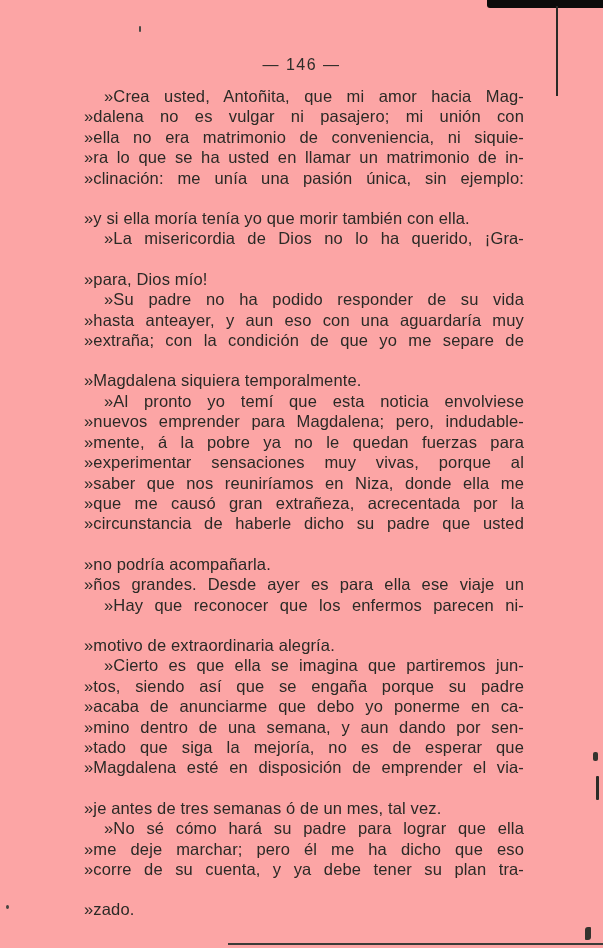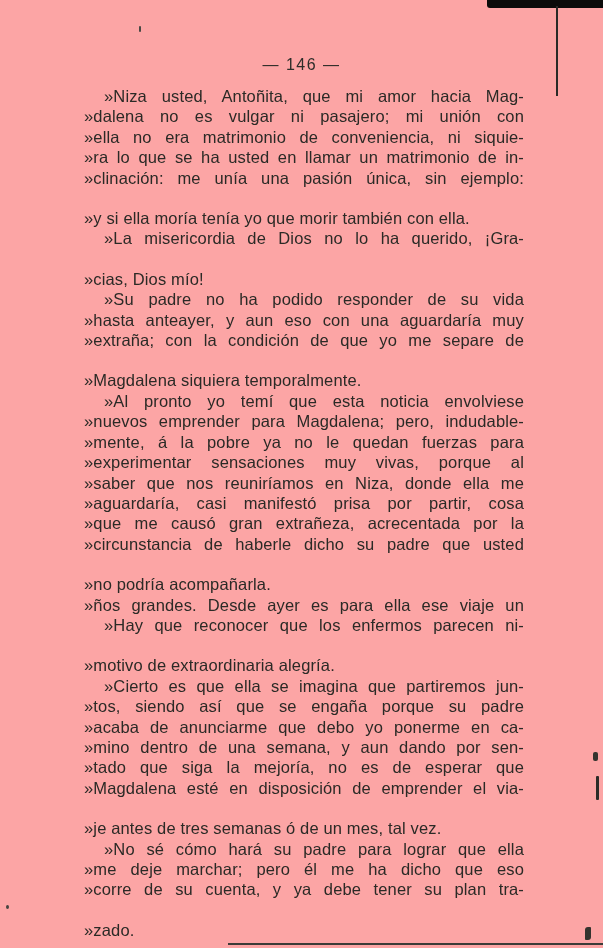--- a/index.html
+++ b/index.html
@@ -82,44 +82,43 @@
 </style>
 </head>
 <body>
 
 <div class="page">
 
   <div class="page-number">— 146 —</div>
 
   <div class="text-block">
       <div class="paragraph">
-        <div class="line first-line">»Niza usted, Antoñita, que mi amor hacia Mag-</div>
+        <div class="line first-line">»Crea usted, Antoñita, que mi amor hacia Mag-</div>
         <div class="line">»dalena no es vulgar ni pasajero; mi unión con</div>
         <div class="line">»ella no era matrimonio de conveniencia, ni siquie-</div>
         <div class="line">»ra lo que se ha usted en llamar un matrimonio de in-</div>
         <div class="line">»clinación: me unía una pasión única, sin ejemplo:</div>
         <div class="line para-end">»y si ella moría tenía yo que morir también con ella.</div>
       </div>
       <div class="paragraph">
         <div class="line first-line">»La misericordia de Dios no lo ha querido, ¡Gra-</div>
-        <div class="line para-end">»cias, Dios mío!</div>
+        <div class="line para-end">»para, Dios mío!</div>
       </div>
       <div class="paragraph">
         <div class="line first-line">»Su padre no ha podido responder de su vida</div>
         <div class="line">»hasta anteayer, y aun eso con una aguardaría muy</div>
         <div class="line">»extraña; con la condición de que yo me separe de</div>
         <div class="line para-end">»Magdalena siquiera temporalmente.</div>
       </div>
       <div class="paragraph">
         <div class="line first-line">»Al pronto yo temí que esta noticia envolviese</div>
         <div class="line">»nuevos emprender para Magdalena; pero, indudable-</div>
         <div class="line">»mente, á la pobre ya no le quedan fuerzas para</div>
         <div class="line">»experimentar sensaciones muy vivas, porque al</div>
         <div class="line">»saber que nos reuniríamos en Niza, donde ella me</div>
-        <div class="line">»aguardaría, casi manifestó prisa por partir, cosa</div>
         <div class="line">»que me causó gran extrañeza, acrecentada por la</div>
         <div class="line">»circunstancia de haberle dicho su padre que usted</div>
         <div class="line para-end">»no podría acompañarla.</div>
       </div>
       <div class="paragraph">
         <div class="line">»ños grandes. Desde ayer es para ella ese viaje un</div>
         <div class="line first-line">»Hay que reconocer que los enfermos parecen ni-</div>
         <div class="line para-end">»motivo de extraordinaria alegría.</div>
       </div>
       <div class="paragraph">

